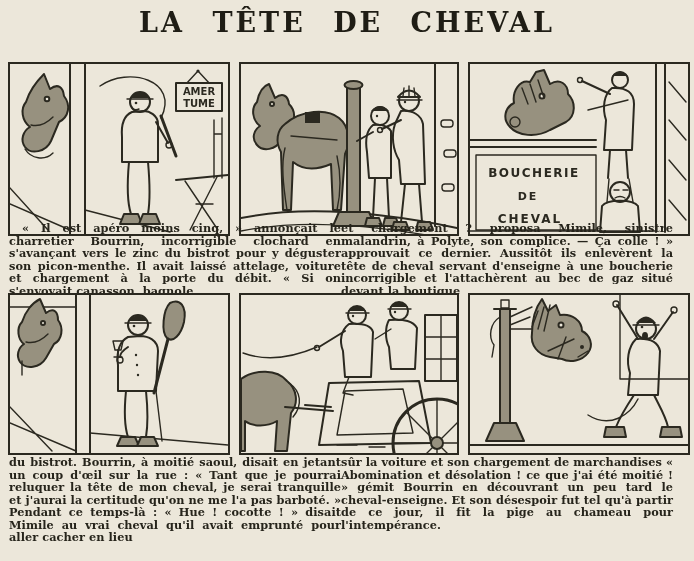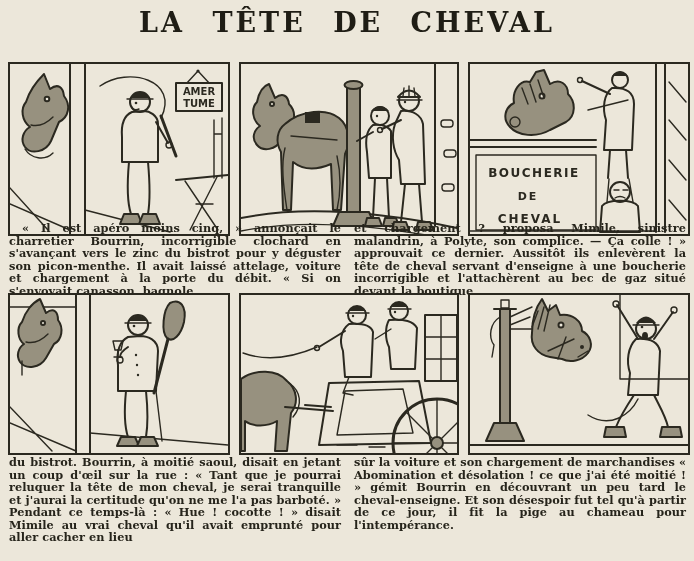--- a/index.html
+++ b/index.html
@@ -15,21 +15,21 @@
     text-align:center;font-size:27px;font-weight:bold;
     letter-spacing:3px;word-spacing:15px;color:#1f1d15;
   }
   .row{position:absolute;left:8px;width:680px;display:flex;gap:9px;}
   .row1{top:54px;margin-top:8px;}
   .row2{top:293px;}
   .panel{
     border:2px solid #2b2920;background:#ece7da;flex:0 0 auto;
   }
   .panel svg{display:block;}
-  .tb{position:absolute;left:9px;width:677px;display:flex;gap:13px;}
+  .tb{position:absolute;left:9px;width:677px;display:flex;}
   .tb1{top:222px;height:68px;}
   .tb2{top:456px;height:80px;}
   .col{
     width:332px;font-size:11.3px;line-height:12.5px;font-weight:bold;
     text-align:justify;letter-spacing:0.05px;color:#26241b;
   }
   .col.indent{text-indent:13px;}
   
   .ink{stroke:#2b2920;stroke-width:2;fill:none;stroke-linecap:round;stroke-linejoin:round;}
   .thin{stroke-width:1.4;}

